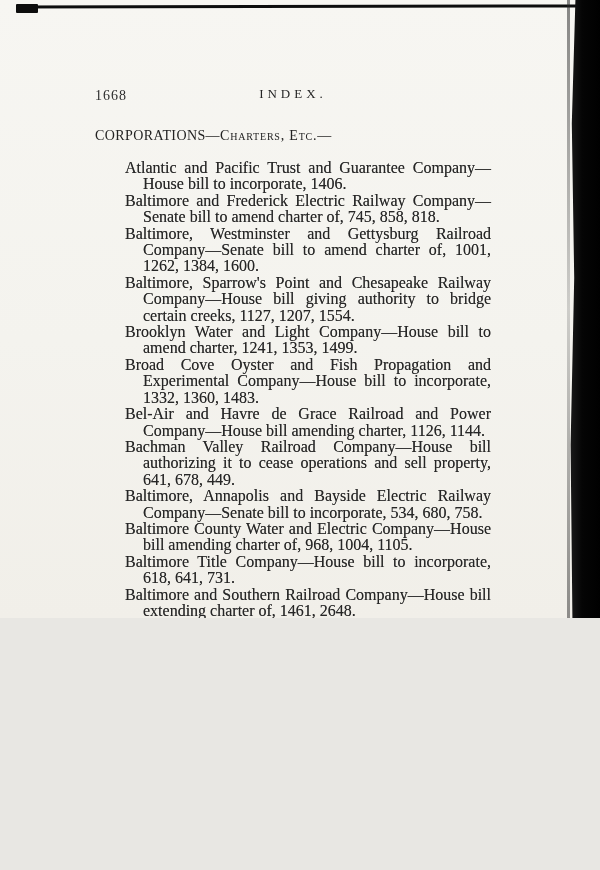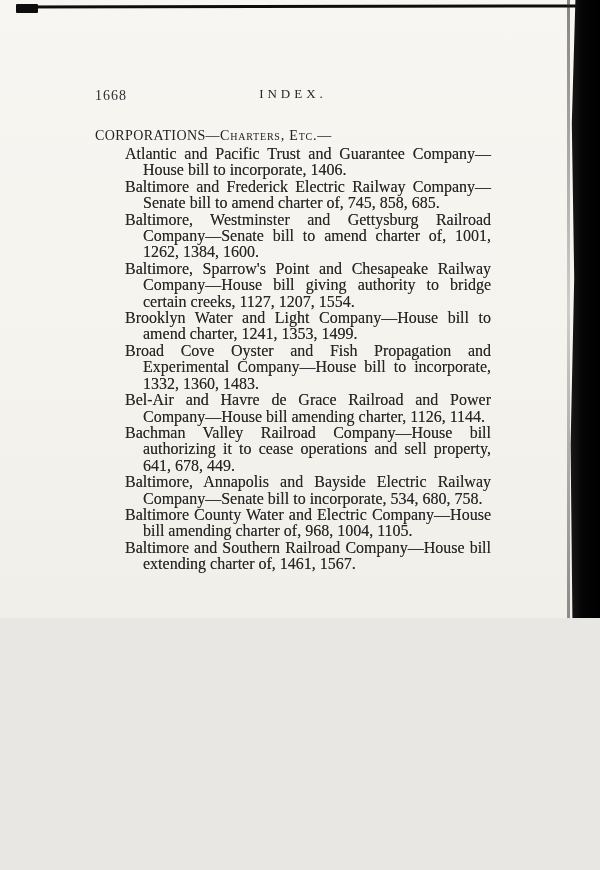--- a/index.html
+++ b/index.html
@@ -98,21 +98,21 @@
     right: 0;
     top: 0;
     text-align: center;
     font-size: 13px;
     letter-spacing: 4px;
     color: #262626;
   }
   .section-heading {
     font-size: 14px;
     letter-spacing: 0.4px;
-    margin-bottom: 2px;
+    margin-bottom: 16px;
     color: #222;
     white-space: nowrap;
   }
   .section-heading .smallcaps {
     font-variant: small-caps;
     letter-spacing: 0.8px;
   }
   .entries {
     text-align: justify;
   }
@@ -141,26 +141,27 @@
 
     <div class="page-header-row">
       <span class="page-number">1668</span>
       <span class="running-head">INDEX.</span>
     </div>
 
     <div class="section-heading"><span>CORPORATIONS</span><span>—</span><span class="smallcaps">Charters, Etc.</span><span>—</span></div>
 
     <div class="entries">
       <div class="index-entry">Atlantic and Pacific Trust and Guarantee Company—House bill to incorporate, 1406.</div>
-      <div class="index-entry">Baltimore and Frederick Electric Railway Company—Senate bill to amend charter of, 745, 858, 685.</div>
+      <div class="index-entry">Baltimore and Frederick Electric Railway Company—Senate bill to amend charter of, 745, 858, 818.</div>
       <div class="index-entry">Baltimore, Westminster and Gettysburg Railroad Company—Senate bill to amend charter of, 1001, 1262, 1384, 1600.</div>
       <div class="index-entry">Baltimore, Sparrow's Point and Chesapeake Railway Company—House bill giving authority to bridge certain creeks, 1127, 1207, 1554.</div>
       <div class="index-entry">Brooklyn Water and Light Company—House bill to amend charter, 1241, 1353, 1499.</div>
       <div class="index-entry">Broad Cove Oyster and Fish Propagation and Experimental Company—House bill to incorporate, 1332, 1360, 1483.</div>
       <div class="index-entry">Bel-Air and Havre de Grace Railroad and Power Company—House bill amending charter, 1126, 1144.</div>
       <div class="index-entry">Bachman Valley Railroad Company—House bill authorizing it to cease operations and sell property, 641, 678, 449.</div>
       <div class="index-entry">Baltimore, Annapolis and Bayside Electric Railway Company—Senate bill to incorporate, 534, 680, 758.</div>
       <div class="index-entry">Baltimore County Water and Electric Company—House bill amending charter of, 968, 1004, 1105.</div>
-      <div class="index-entry">Baltimore and Southern Railroad Company—House bill extending charter of, 1461, 1567.</div>
+      <div class="index-entry">Baltimore Title Company—House bill to incorporate, 618, 641, 731.</div>
+      <div class="index-entry">Baltimore and Southern Railroad Company—House bill extending charter of, 1461, 2648.</div>
     </div>
 
   </div>
 </div>
 
 </body></html>

